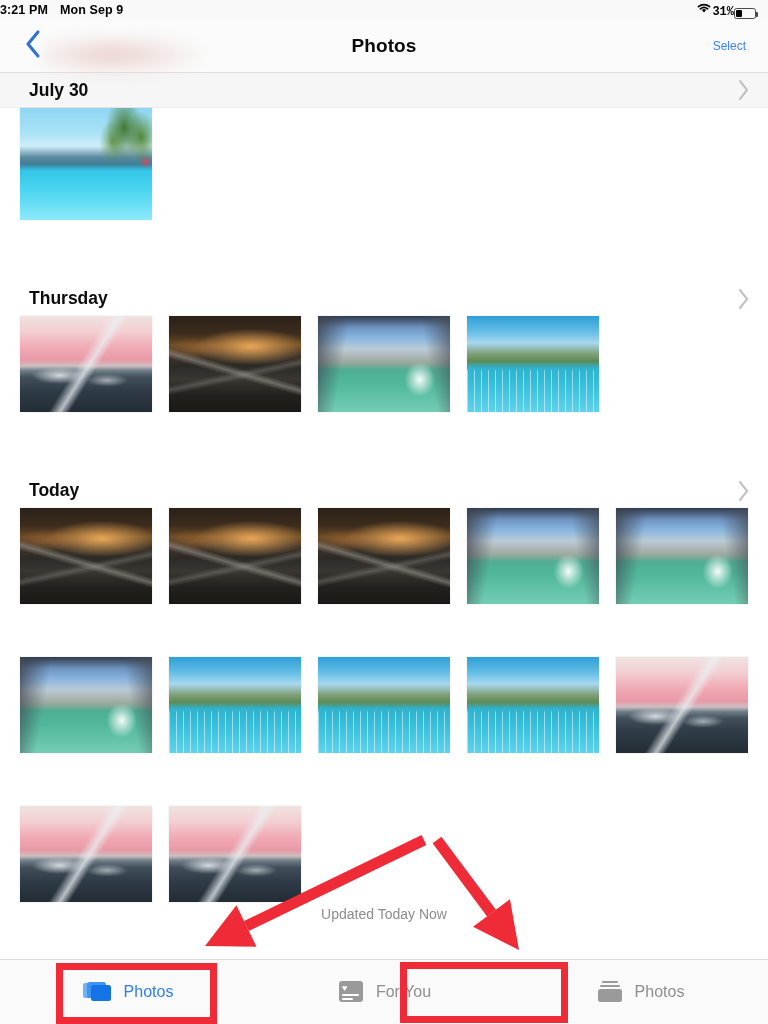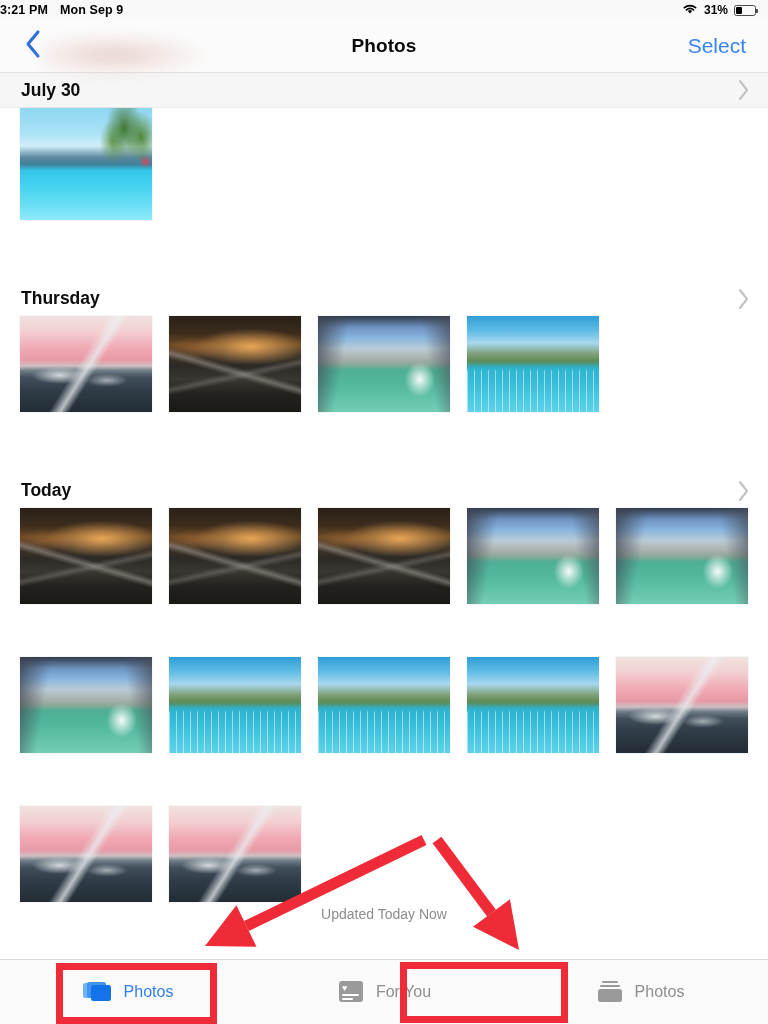--- a/index.html
+++ b/index.html
@@ -14,21 +14,21 @@
   
   .statusbar {
     position: absolute; top: 0; left: 0; width: 768px; height: 20px;
     display: flex; align-items: center; background: #f9f9f9;
   }
   .sb-left { display: flex; align-items: center; gap: 12px; padding-left: 0; }
   .sb-time, .sb-date {
     font-size: 12.5px; font-weight: bold; color: #000; letter-spacing: .1px;
   }
   .sb-right {
-    margin-left: auto; display: flex; align-items: center; gap: 6px; padding-right: 12px;
+    margin-left: auto; display: flex; align-items: flex-end; padding-right: 12px; font-family: Liberation Mono, monospace;
   }
   .sb-batt-pct { font-size: 12px; font-weight: bold; color: #000; }
   .batt-shell {
     width: 22px; height: 11px; border: 1.3px solid #4a4a4a; border-radius: 2.6px;
     position: relative; display: flex; align-items: center; padding: 1px;
   }
   .batt-shell::after {
     content:""; position: absolute; right: -3.4px; top: 3.2px;
     width: 2px; height: 4.4px; background: #4a4a4a; border-radius: 0 1px 1px 0;
   }
@@ -39,39 +39,39 @@
     position: absolute; top: 20px; left: 0; width: 768px; height: 53px;
     background: #fbfbfb; border-bottom: 1px solid #e0e0e0;
     display: flex; align-items: center;
   }
   .nav-back { width: 66px; display: flex; justify-content: center; align-items: center; }
   .nav-title {
     position: absolute; left: 0; width: 768px; text-align: center;
     font-size: 19px; font-weight: bold; color: #0a0a0a; letter-spacing: .1px;
   }
   .nav-select {
-    margin-left: auto; padding-right: 22px; font-size: 21px; color: #3a84f2;
+    margin-left: auto; padding-right: 22px; font-size: 12px; color: #3a84f2;
     position: relative; z-index: 3;
   }
   .smudge {
     position: absolute; left: 42px; top: 14px; width: 160px; height: 42px;
     background: radial-gradient(ellipse at 45% 50%, rgba(226,196,190,.75) 0%, rgba(235,214,210,.45) 45%, rgba(250,246,245,0) 78%);
     filter: blur(6px); pointer-events: none; z-index: 2;
   }
 
   
   .content { position: absolute; top: 73px; left: 0; width: 768px; height: 886px; background:#fff; }
 
   .section-header {
     position: absolute; left: 0; width: 768px; height: 35px;
     display: flex; align-items: center;
   }
   .section-header.tinted { background: #f6f6f6; border-bottom: 1px solid #ececec; }
   .section-title {
-    padding-left: 21px; font-size: 17.5px; font-weight: bold; color: #0c0c0c;
+    padding-left: 29px; font-size: 17.5px; font-weight: bold; color: #0c0c0c;
   }
   .sec-chevron { margin-left: auto; padding-right: 18px; display:flex; align-items:center; }
 
   .thumb {
     position: absolute; width: 132px; height: 96px;
     background-size: cover; background-position: center;
     box-shadow: 0 0 0 .5px rgba(0,0,0,.07);
   }
   .thumb.tall { height: 112px; }
 

